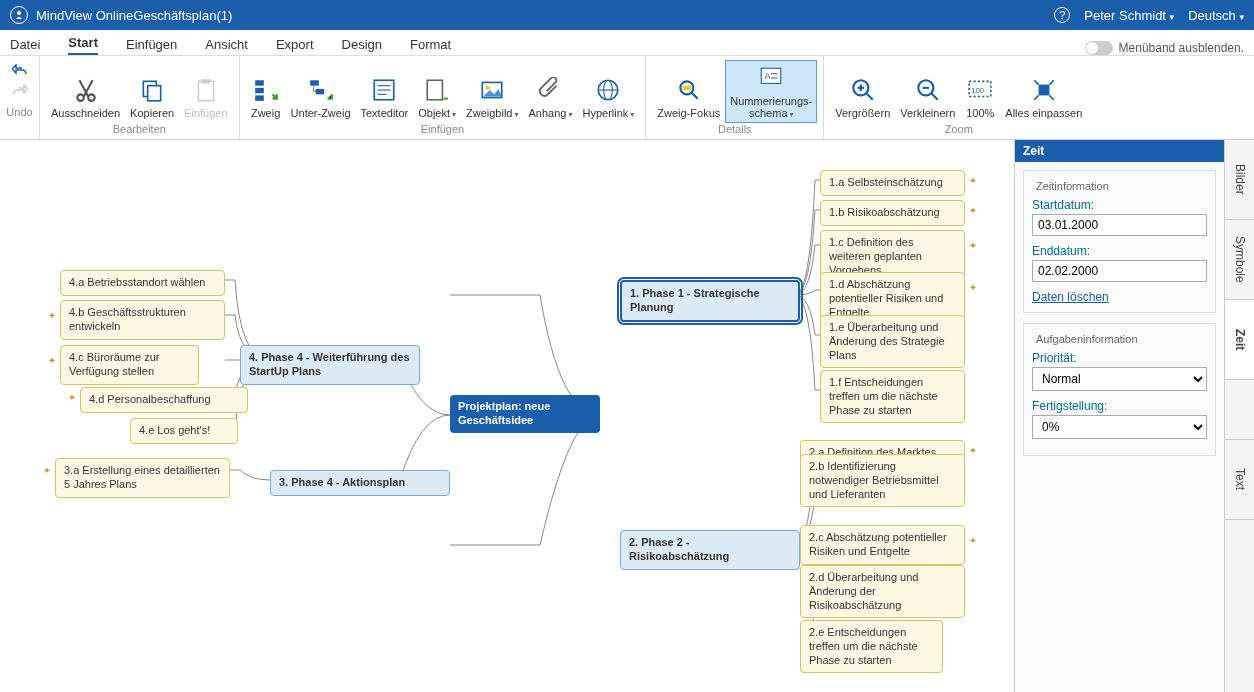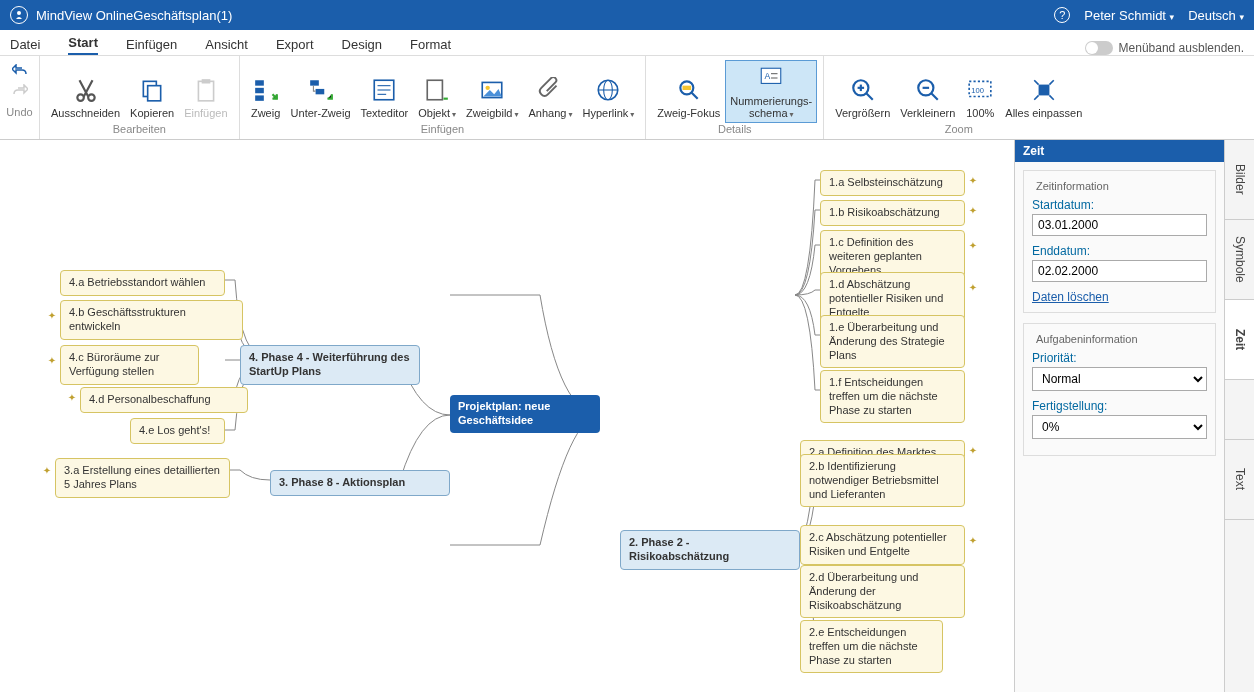--- a/index.html
+++ b/index.html
@@ -300,22 +300,23 @@
       <path d="M795 155 Q810 155 815 250 L820 250"></path>
       <path d="M795 405 Q810 405 815 310 L820 310"></path>
       <path d="M795 405 Q810 405 815 355 L820 355"></path>
       <path d="M795 405 Q810 405 815 400 L820 400"></path>
       <path d="M795 405 Q810 405 815 450 L820 450"></path>
       <path d="M795 405 Q810 405 815 505 L820 505"></path>
     </svg>
 
     <div class="node root" style="left:450px;top:255px">Projektplan: neue Geschäftsidee</div>
 
+    <div class="node phase sel" style="left:620px;top:140px">1. Phase 1 - Strategische Planung</div>
     <div class="node phase" style="left:620px;top:390px">2.    Phase 2 - Risikoabschätzung</div>
-    <div class="node phase" style="left:270px;top:330px">3. Phase 8 - Aktionsplan</div>
+    <div class="node phase" style="left:270px;top:330px">3. Phase 4 - Aktionsplan</div>
     <div class="node phase" style="left:240px;top:205px">4. Phase 4 - Weiterführung des StartUp Plans</div>
 
     <div class="node leaf" style="left:820px;top:30px;width:145px">1.a Selbsteinschätzung</div>
       <div class="plus" style="left:968px;top:35px">✦</div>
     <div class="node leaf" style="left:820px;top:60px;width:145px">1.b Risikoabschätzung</div>
       <div class="plus" style="left:968px;top:65px">✦</div>
     <div class="node leaf" style="left:820px;top:90px;width:145px">1.c Definition des weiteren geplanten Vorgehens</div>
       <div class="plus" style="left:968px;top:100px">✦</div>
     <div class="node leaf" style="left:820px;top:132px;width:145px">1.d Abschätzung potentieller Risiken und Entgelte</div>
       <div class="plus" style="left:968px;top:142px">✦</div>
@@ -327,27 +328,27 @@
     <div class="node leaf" style="left:800px;top:314px;width:165px">2.b Identifizierung notwendiger Betriebsmittel und Lieferanten</div>
     <div class="node leaf" style="left:800px;top:385px;width:165px">2.c Abschätzung potentieller Risiken und Entgelte</div>
       <div class="plus" style="left:968px;top:395px">✦</div>
     <div class="node leaf" style="left:800px;top:425px;width:165px">2.d Überarbeitung und Änderung der Risikoabschätzung</div>
     <div class="node leaf" style="left:800px;top:480px;width:143px">2.e Entscheidungen treffen um die nächste Phase zu starten</div>
 
     <div class="node leaf" style="left:55px;top:318px;width:175px">3.a Erstellung eines detaillierten 5 Jahres Plans</div>
       <div class="plus" style="left:42px;top:325px">✦</div>
 
     <div class="node leaf" style="left:60px;top:130px;width:165px">4.a Betriebsstandort wählen</div>
-    <div class="node leaf" style="left:60px;top:160px;width:183px">4.b Geschäftsstrukturen entwickeln</div>
+    <div class="node leaf" style="left:60px;top:160px;width:165px">4.b Geschäftsstrukturen entwickeln</div>
       <div class="plus" style="left:47px;top:170px">✦</div>
     <div class="node leaf" style="left:60px;top:205px;width:139px">4.c Büroräume zur Verfügung stellen</div>
       <div class="plus" style="left:47px;top:215px">✦</div>
     <div class="node leaf" style="left:80px;top:247px;width:168px">4.d Personalbeschaffung</div>
       <div class="plus" style="left:67px;top:252px">✦</div>
-    <div class="node leaf" style="left:130px;top:278px;width:95px">4.e Los geht's!</div>
+    <div class="node leaf" style="left:130px;top:278px;width:108px">4.e Los geht's!</div>
   </div>
 
   <div class="panel">
     <div class="hd">Zeit</div>
     <div class="body">
       <div class="fs">
         <div class="leg">Zeitinformation</div>
         <div class="fld-lbl">Startdatum:</div>
         <input class="fld-in" value="03.01.2000" style="">
         <div class="fld-lbl">Enddatum:</div>

